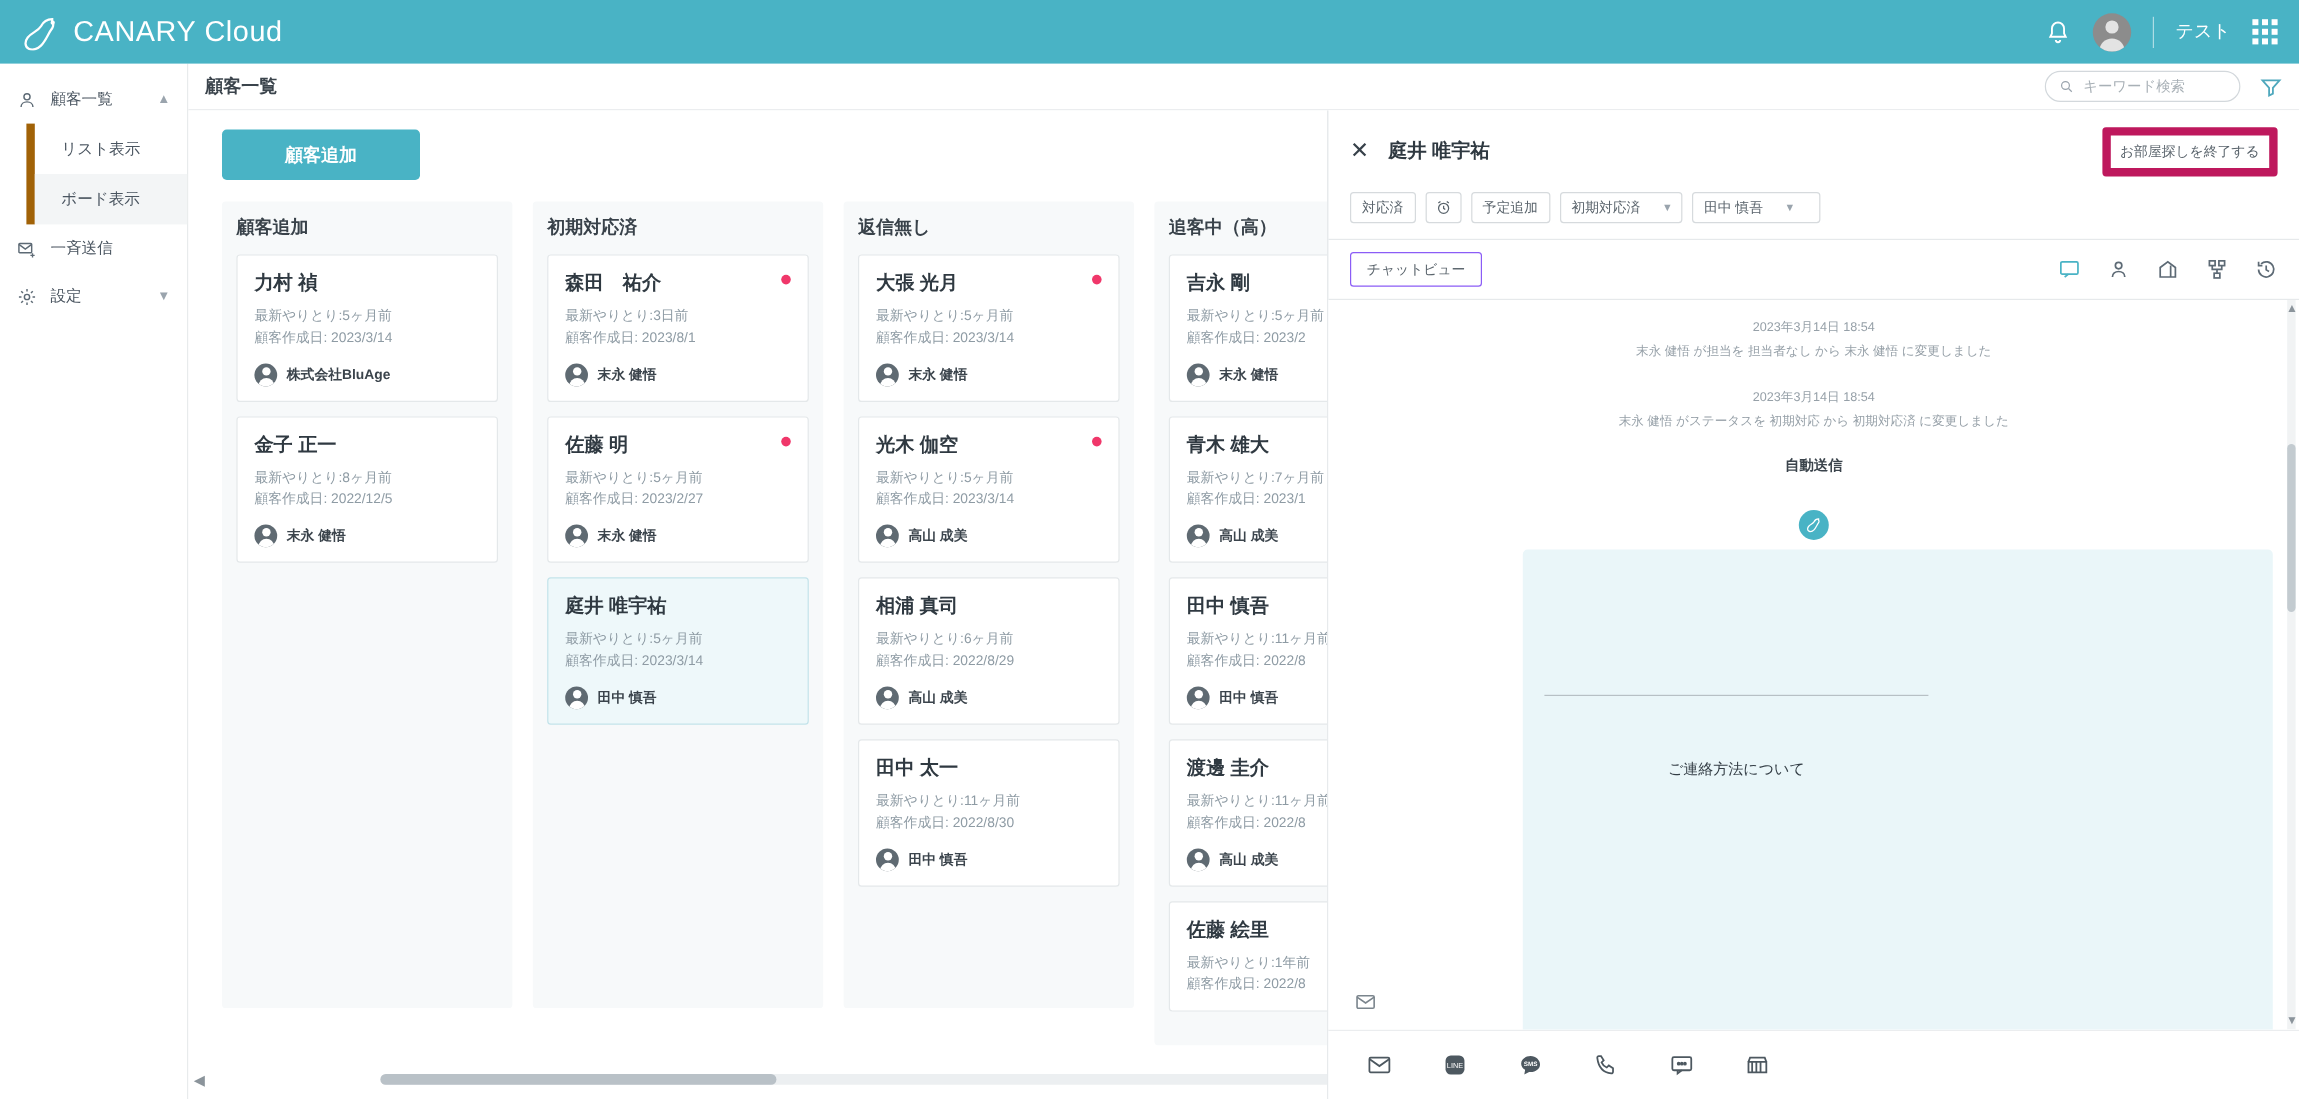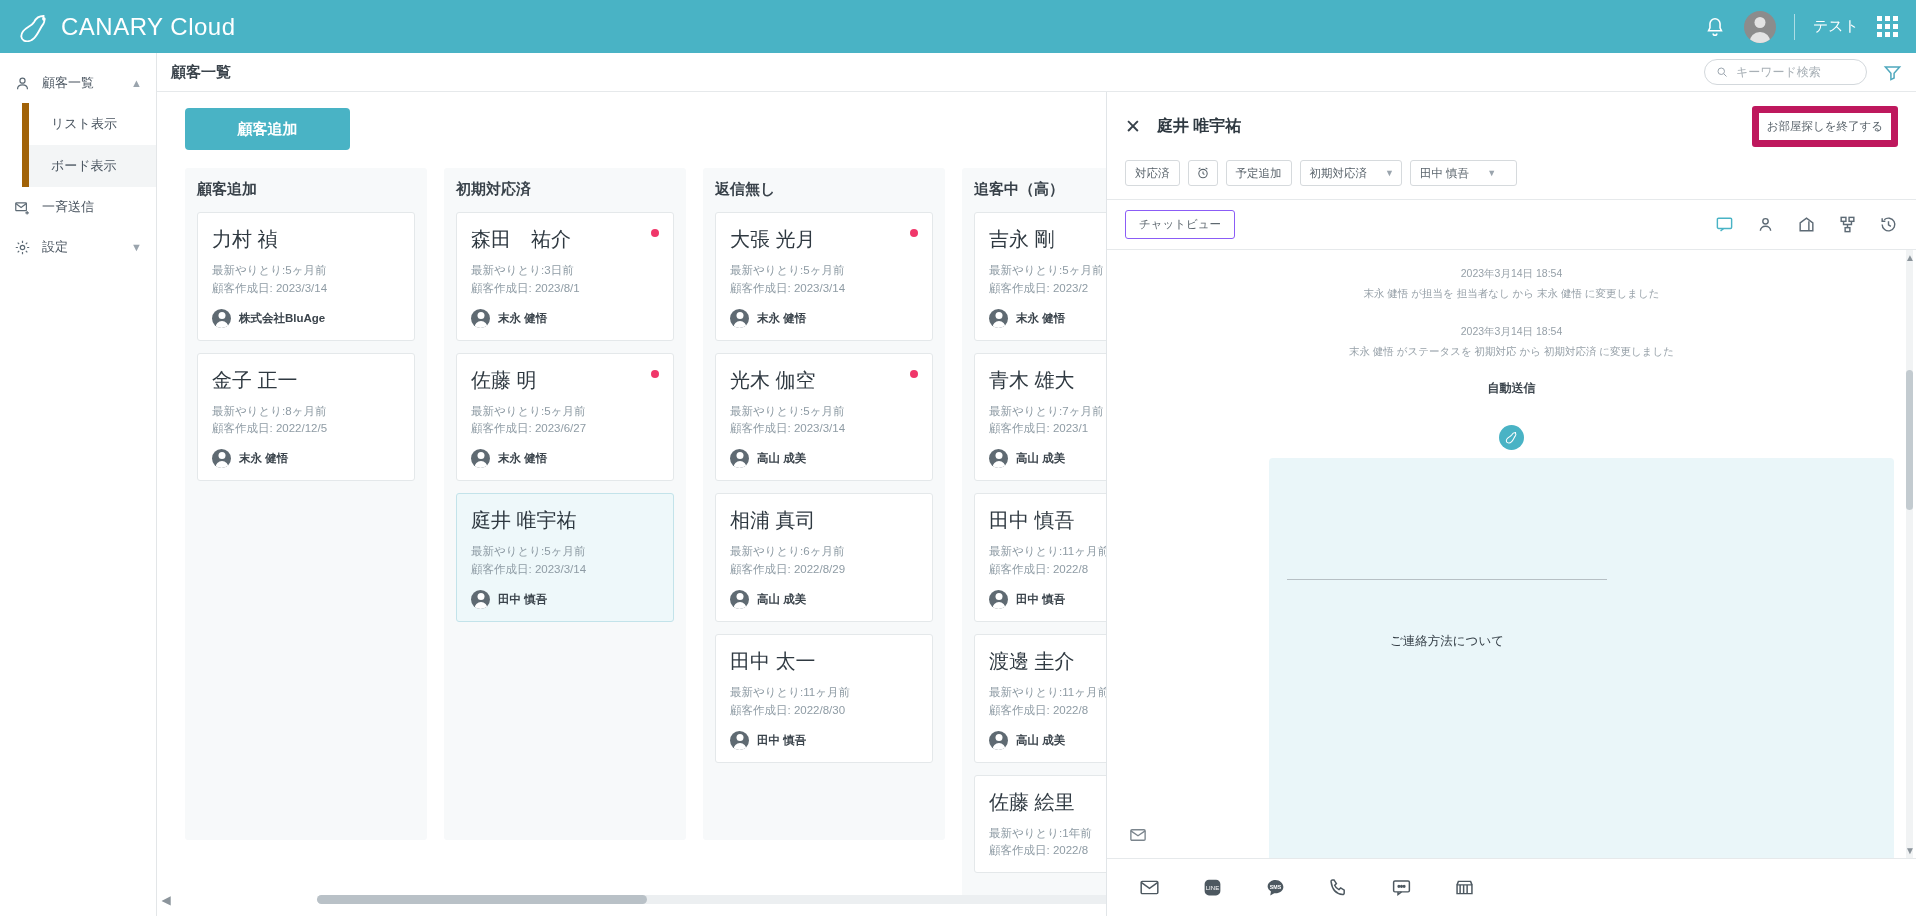--- a/index.html
+++ b/index.html
@@ -93,21 +93,21 @@
   .column {
     width: 242px; flex: 0 0 242px; background: #f7f9fa;
     border-radius: 3px; padding: 12px 12px 16px; min-height: 672px;
   }
   .col-title { font-size: 15px; font-weight: bold; color: #39424a; margin-bottom: 13px; }
   .card {
     background: #fff; border: 1px solid #e4e8ea; border-radius: 3px;
     padding: 13px 14px 12px; margin-bottom: 12px; position: relative; cursor: pointer;
   }
   .card.selected { background: #eef8fa; border-color: #c3e3ea; }
-  .card-name { font-size: 20px; font-weight: normal; color: #2f3941; margin-bottom: 9px; }
+  .card-name { font-size: 16px; font-weight: bold; color: #2f3941; margin-bottom: 9px; }
   .card-meta { font-size: 11.5px; color: #8e9ba4; line-height: 1.55; }
   .card-owner { display: flex; align-items: center; gap: 8px; margin-top: 11px; }
   .owner-av {
     width: 19px; height: 19px; border-radius: 50%; background: #5f6a72;
     position: relative; overflow: hidden; flex: 0 0 19px;
   }
   .owner-av::before {
     content: ""; position: absolute; left: 50%; top: 3px; transform: translateX(-50%);
     width: 7px; height: 7px; border-radius: 50%; background: #fff;
   }
@@ -326,21 +326,21 @@
           <div class="card-meta">顧客作成日: 2023/8/1</div>
           <div class="card-owner">
             <span class="owner-av"></span>
             <span class="owner-name">末永 健悟</span>
           </div>
         </div>
         <div class="card">
           <span class="dot"></span>
           <div class="card-name">佐藤 明</div>
           <div class="card-meta">最新やりとり:5ヶ月前</div>
-          <div class="card-meta">顧客作成日: 2023/6/27</div>
+          <div class="card-meta">顧客作成日: 2023/2/27</div>
           <div class="card-owner">
             <span class="owner-av"></span>
             <span class="owner-name">末永 健悟</span>
           </div>
         </div>
         <div class="card selected">
           <div class="card-name">庭井 唯宇祐</div>
           <div class="card-meta">最新やりとり:5ヶ月前</div>
           <div class="card-meta">顧客作成日: 2023/3/14</div>
           <div class="card-owner">

